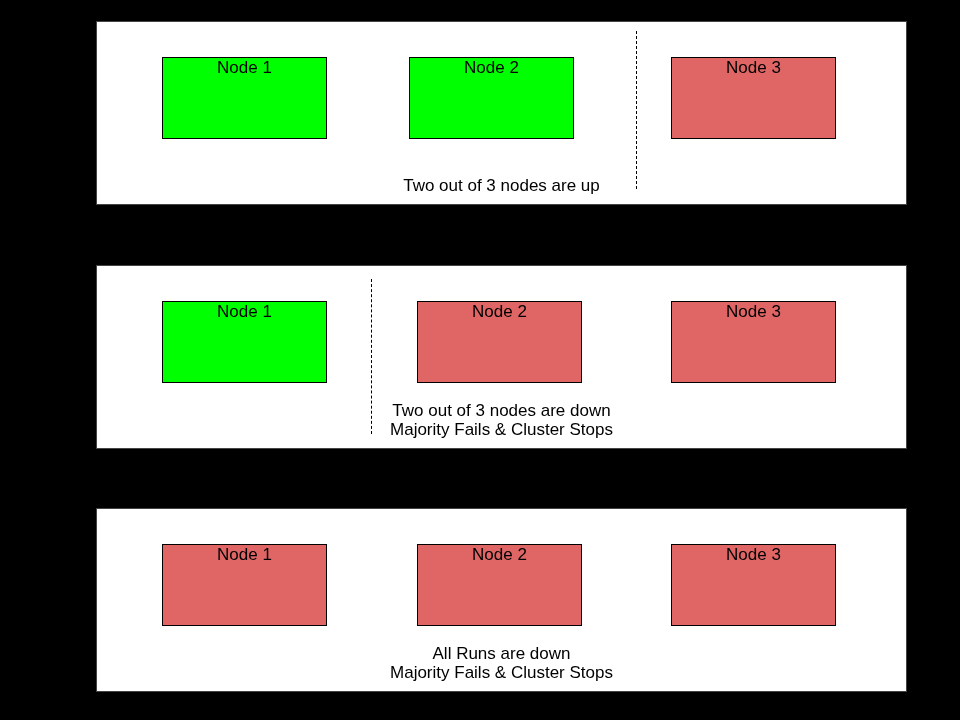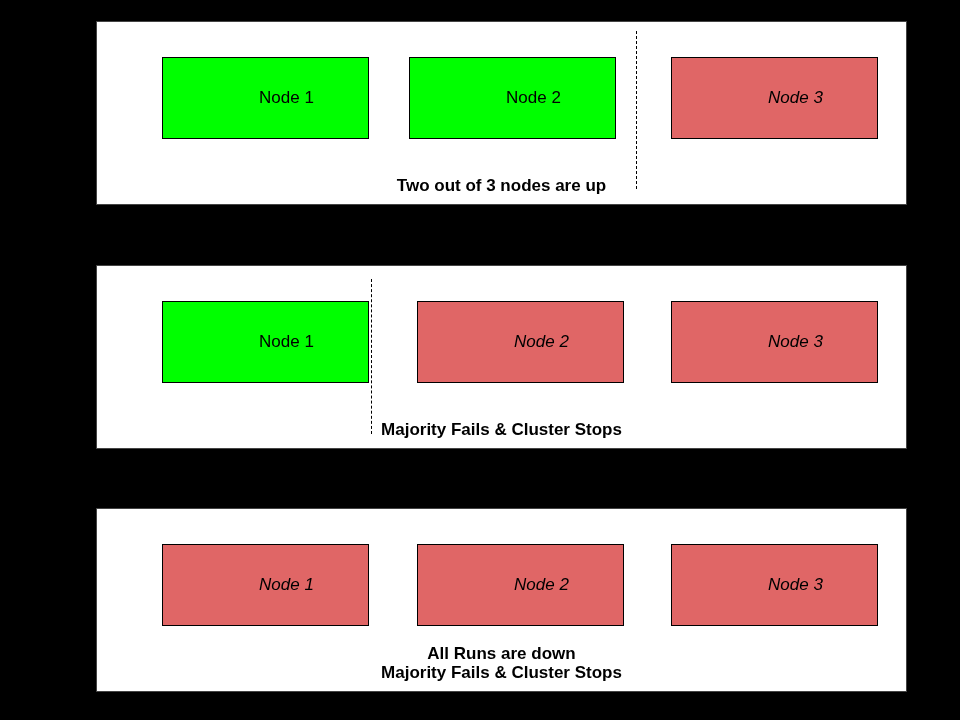--- a/index.html
+++ b/index.html
@@ -27,27 +27,26 @@
   #panel2 { top: 265px; }
   #panel3 { top: 508px; }
 
   .node {
     position: absolute;
     top: 35px;
     width: 163px;
     height: 80px;
     border: 1px solid var(--node-border, #000000);
     display: flex;
-    align-items: center;
+    align-items: flex-start;
     justify-content: center;
     font-size: 17px;
-    padding-left: 42px;
   }
   .status-up   { background: var(--up, #00ff00); }
-  .status-down { background: var(--down, #e06666); font-style: italic; }
+  .status-down { background: var(--down, #e06666); }
 
   .n1 { left: 65px; }
   #panel1 .n2 { left: 312px; }
   #panel2 .n2, #panel3 .n2 { left: 320px; }
   .n3 { left: 574px; }
 
   .divider {
     position: absolute;
     width: 0;
     border-left: 1px dashed var(--divider, #000000);
@@ -57,21 +56,21 @@
 
   .caption {
     position: absolute;
     left: 0;
     right: 0;
     bottom: 9px;
     text-align: center;
     font-size: 17px;
     line-height: 19px;
   }
-  .caption span { display: block; font-weight: bold; }
+  .caption span { display: block; }
 </style>
 </head>
 <body style="--bg: #000000; --panel-bg: #ffffff; --panel-border: #444444; --node-border: #000000; --up: #00ff00; --down: #e06666; --divider: #000000; --text: #000000;">
 
 <div class="panel" id="panel1">
   <div class="node n1 status-up">
     <span>Node 1</span>
   </div>
   <div class="node n2 status-up">
     <span>Node 2</span>
@@ -90,20 +89,21 @@
     <span>Node 1</span>
   </div>
   <div class="divider"></div>
   <div class="node n2 status-down">
     <span>Node 2</span>
   </div>
   <div class="node n3 status-down">
     <span>Node 3</span>
   </div>
   <div class="caption">
+    <span>Two out of 3 nodes are down</span>
     <span>Majority Fails &amp; Cluster Stops</span>
   </div>
 </div>
 
 <div class="panel" id="panel3">
   <div class="node n1 status-down">
     <span>Node 1</span>
   </div>
   <div class="node n2 status-down">
     <span>Node 2</span>

